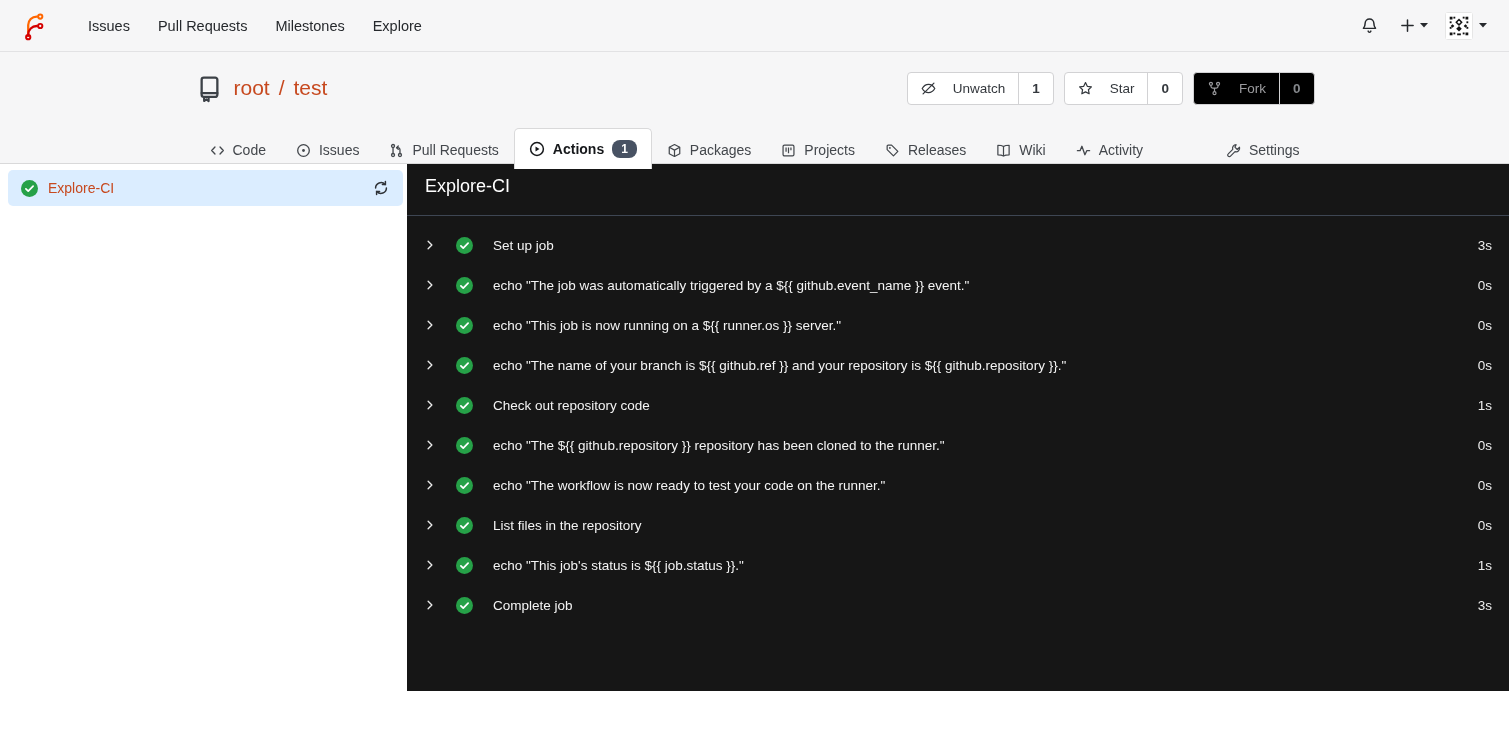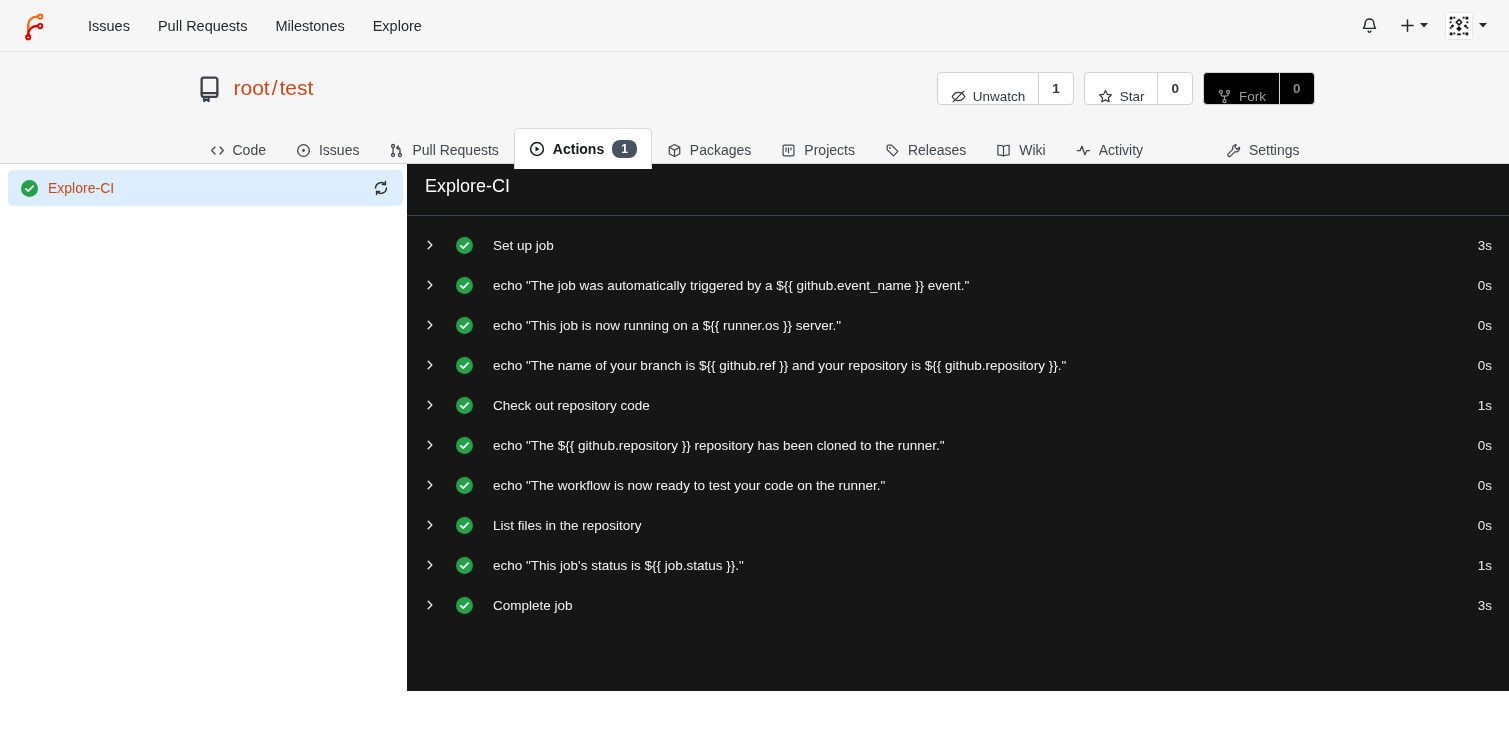--- a/index.html
+++ b/index.html
@@ -28,30 +28,30 @@
     color:#26292d; font-size:17px;
   }
   .avatar-box { display:flex; align-items:center; gap:6px; padding:4px 6px; }
   .avatar { width:28px; height:28px; border-radius:3px; background:#fff; border:1px solid #e6e6e6; }
 
   
   .repo-header { background:#f6f6f7; border-bottom:1px solid #d9d9da; padding-top:16px; }
   .rh-inner { width:1120px; margin:0 auto; }
   .repo-title-row { display:flex; align-items:center; height:40px; }
   .repo-icon { display:flex; margin-right:10px; }
-  .repo-name-group { display:flex; align-items:baseline; gap:2px; font-size:21px; }
+  .repo-name-group { display:flex; align-items:baseline; gap:9px; font-size:21px; }
   .repo-link { color:#c7491f; }
   .repo-sep { color:#c7491f; font-weight:300; }
   .repo-actions { margin-left:auto; display:flex; gap:10px; }
   .btn-group {
     display:flex; align-items:stretch; background:#fff;
     border:1px solid #d2d2d4; border-radius:4px; overflow:hidden;
     font-size:13.5px; color:#34383d; cursor:pointer;
   }
-  .btn-group .seg { display:flex; align-items:flex-end; gap:7px; padding:0 13px; height:31px; }
+  .btn-group .seg { display:flex; align-items:center; gap:17px; padding:0 13px; height:31px; }
   .btn-group .count { border-left:1px solid #d2d2d4; padding:0 13px; display:flex; align-items:center; font-weight:600; }
   .btn-group.disabled { color:#9b9b9e; background:#000000; cursor:default; }
   .btn-group.disabled .count { color:#84878b; }
 
   
   .tab-bar { display:flex; align-items:flex-end; margin-top:14px; }
   .tab {
     display:flex; align-items:center; gap:8px; padding:11px 14px;
     font-size:14px; color:#43474c; border:1px solid transparent; border-bottom:none;
     border-radius:5px 5px 0 0; position:relative; top:6px;

